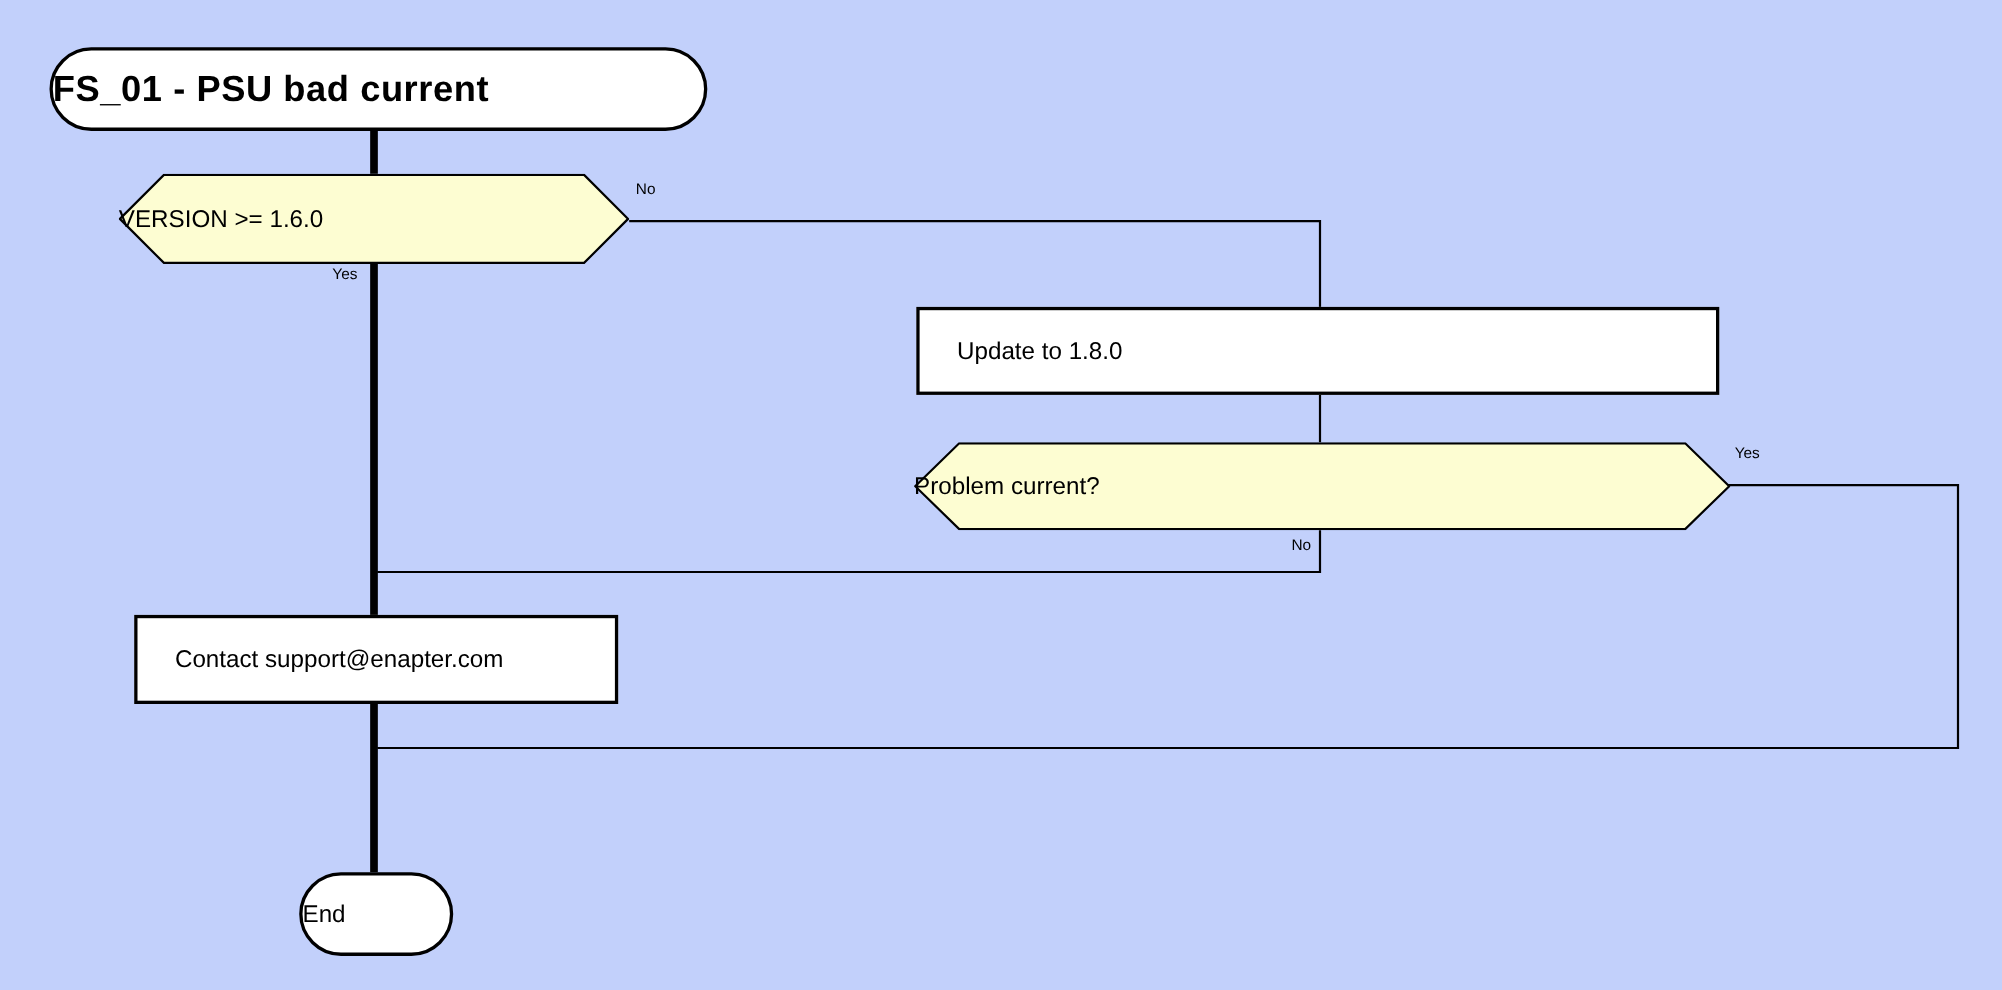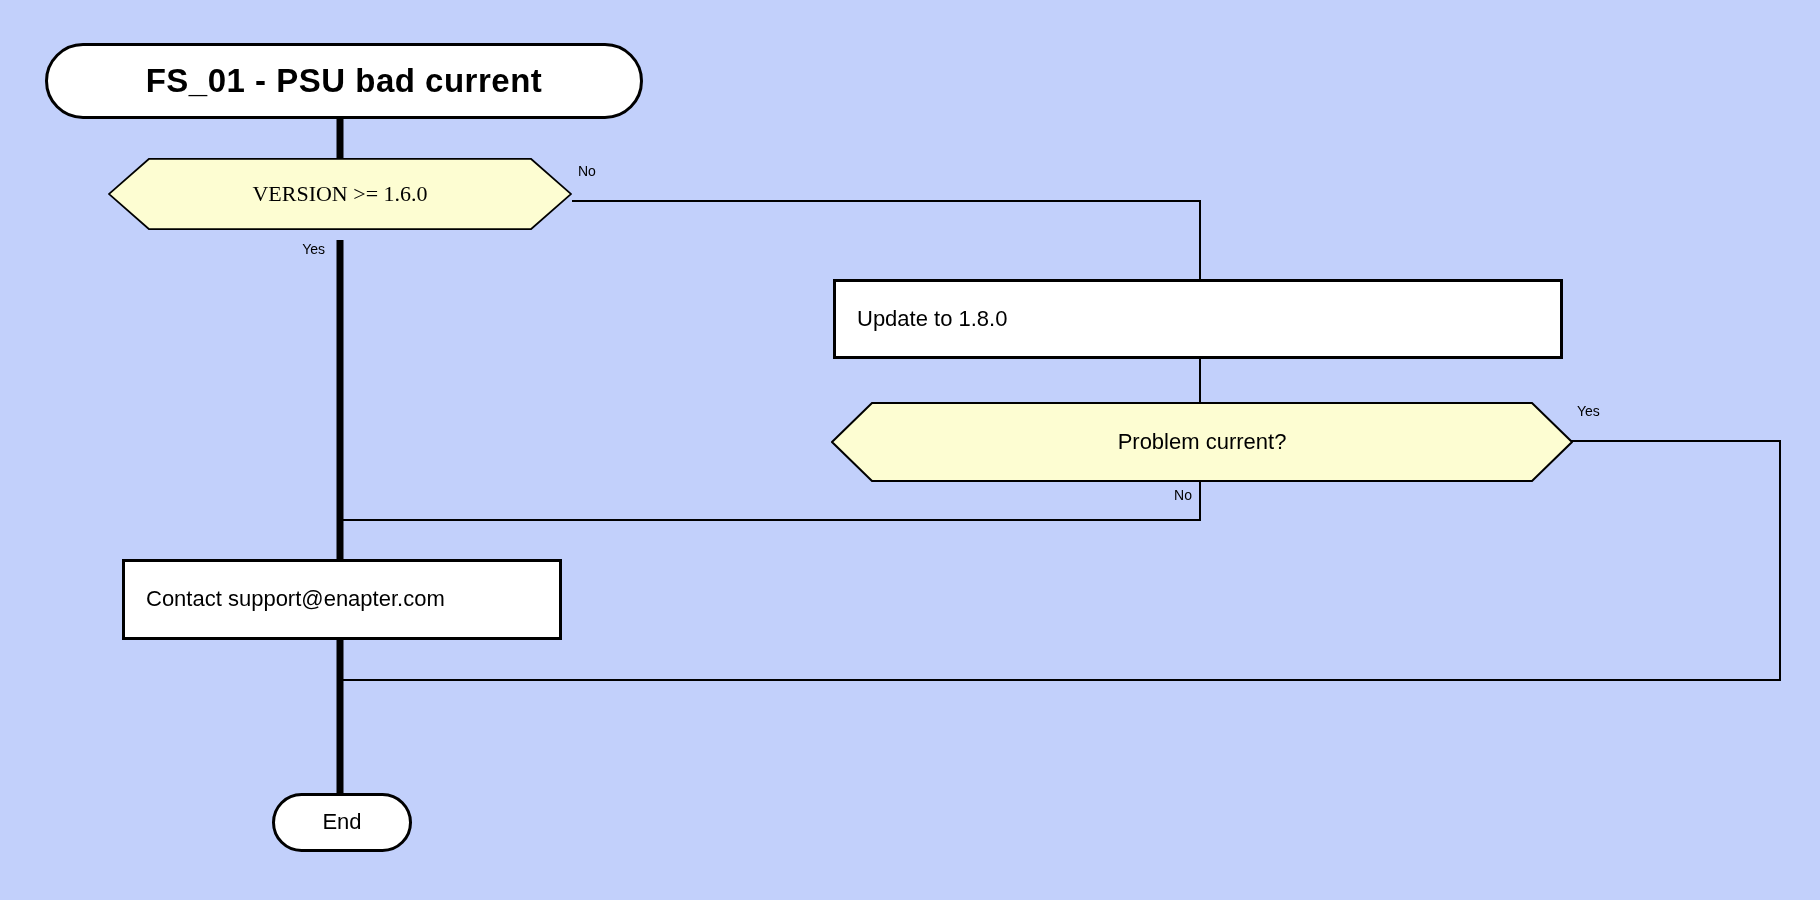--- a/index.html
+++ b/index.html
@@ -10,32 +10,32 @@
     font-family:"Liberation Sans",sans-serif;
     color:var(--text,#000);
     overflow:hidden;
   }
   .wires{position:absolute;left:0;top:0;width:1820px;height:900px;}
   .wires path{fill:none;stroke:var(--stroke,#000);}
   .wire-thin{stroke-width:2px;}
   .wire-thick{stroke-width:7px;}
   .node{
     position:absolute;box-sizing:border-box;
-    display:flex;align-items:center;justify-content:center;
+    display:flex;align-items:center;justify-content:flex-start;
   }
   .pill{
     background:var(--node-fill,#fff);
     border:3px solid var(--stroke,#000);
     border-radius:999px;
   }
   .rect{
     background:var(--node-fill,#fff);
     border:3px solid var(--stroke,#000);
     justify-content:flex-start;
-    padding-left:21px;
+    padding-left:34px;
   }
   .hex{background:transparent;}
   .hex > svg{position:absolute;left:0;top:0;width:100%;height:100%;}
   .hex-poly{fill:var(--decision-fill,#fdfdd2);stroke:var(--stroke,#000);stroke-width:2;}
   .node-label{position:relative;font-size:22px;line-height:1.2;white-space:nowrap;}
   .start-label{font-size:33px;font-weight:bold;letter-spacing:0.5px;}
   .edge-label{
     position:absolute;font-size:14px;line-height:1.2;white-space:nowrap;
     color:var(--text,#000);
   }
@@ -53,21 +53,21 @@
     <path class="wire-thin" d="M572 201 H1200 V279"></path>
     <path class="wire-thin" d="M1200 359 V402"></path>
     <path class="wire-thin" d="M1569 441 H1780 V680 H343"></path>
     <path class="wire-thin" d="M1200 482 V520 H343"></path>
   </svg>
 
   <div class="node pill" style="left:45px;top:43px;width:598px;height:76px;">
     <span class="node-label start-label">FS_01 - PSU bad current</span>
   </div>
 
-  <div class="node hex" style="left:108px;top:158px;width:464px;height:72px;font-family:Liberation Serif, serif;">
+  <div class="node hex" style="left:108px;top:158px;width:464px;height:82px;">
     <svg viewBox="0 0 464 82" preserveAspectRatio="none">
       <polygon class="hex-poly" points="1,41 41,1 423,1 463,41 423,81 41,81"></polygon>
     </svg>
     <span class="node-label">VERSION &gt;= 1.6.0</span>
   </div>
 
   <div class="node rect" style="left:833px;top:279px;width:730px;height:80px;">
     <span class="node-label">Update to 1.8.0</span>
   </div>
 
@@ -75,21 +75,21 @@
     <svg viewBox="0 0 742 80" preserveAspectRatio="none">
       <polygon class="hex-poly" points="1,40 41,1 701,1 741,40 701,79 41,79"></polygon>
     </svg>
     <span class="node-label">Problem current?</span>
   </div>
 
   <div class="node rect" style="left:122px;top:559px;width:440px;height:81px;text-align:center;">
     <span class="node-label">Contact support@enapter.com</span>
   </div>
 
-  <div class="node pill" style="left:272px;top:793px;width:140px;height:59px;">
+  <div class="node pill" style="left:272px;top:793px;width:140px;height:76px;">
     <span class="node-label">End</span>
   </div>
 
   <span class="edge-label" style="left:578px;top:163px;">No</span>
 
   <span class="edge-label align-right" style="left:277px;top:241px;width:48px;">Yes</span>
 
   <span class="edge-label" style="left:1577px;top:403px;">Yes</span>
 
   <span class="edge-label align-right" style="left:1150px;top:487px;width:42px;">No</span>

